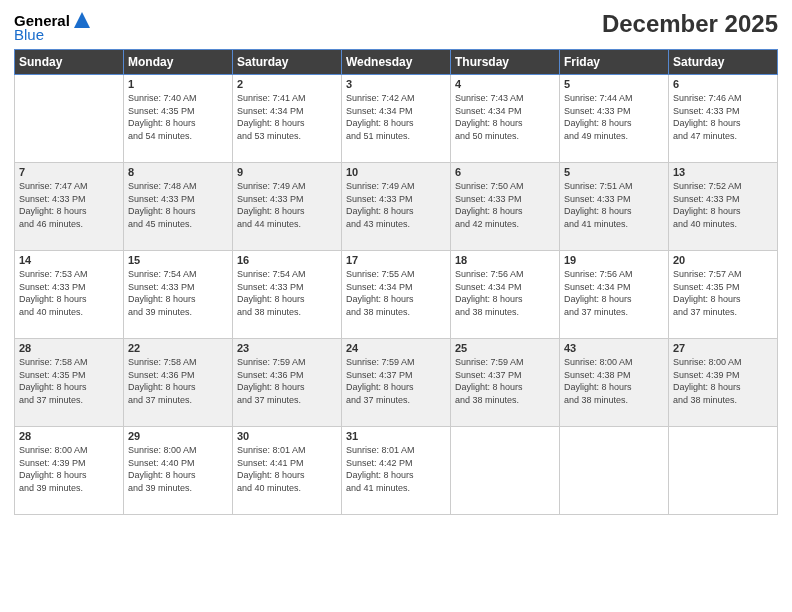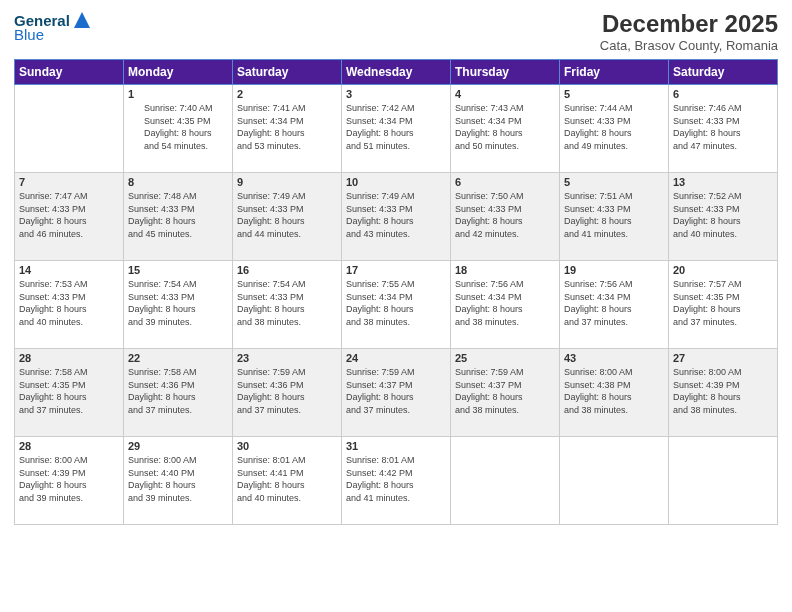--- a/index.html
+++ b/index.html
@@ -37,21 +37,21 @@
     .location-title {
       font-size: 13px;
       color: #555;
     }
     .calendar {
       width: 100%;
       border-collapse: collapse;
       border: 1px solid #ccc;
     }
     .calendar th {
-      background-color: #4c1d95;
+      background-color: #404040;
       color: #fff;
       font-size: 12px;
       font-weight: bold;
       padding: 5px 4px;
       text-align: left;
       border: 1px solid #5588d0;
     }
     .calendar td {
       vertical-align: top;
       border: 1px solid #ccc;
@@ -83,52 +83,51 @@
     }
   </style>
 </head>
 <body>
 
 <div class="container">
   <div class="header-row">
     <div class="logo">
       <div style="display:flex;flex-direction:column;align-items:flex-start;">
         <div style="display:flex;align-items:center;gap:2px;">
-          <span style="font-size:15px;font-weight:bold;color:#0c4a6e;">General</span>
+          <span style="font-size:15px;font-weight:bold;color:#000000;">General</span>
           <svg width="20" height="20" viewBox="0 0 20 20">
             <polygon points="10,2 18,18 2,18" fill="#1a6dcc"></polygon>
           </svg>
         </div>
         <span style="font-size:15px;font-weight:normal;color:#1a6dcc;margin-top:-4px;">Blue</span>
       </div>
     </div>
     <div class="title-block">
       <div class="month-title">December 2025</div>
-      <div class="location-title">Cata, Brasov County, Romania</div>
     </div>
   </div>
 
   <table class="calendar">
     <thead>
       <tr>
       <th>Sunday</th>
           <th>Monday</th>
           <th>Saturday</th>
           <th>Wednesday</th>
           <th>Thursday</th>
           <th>Friday</th>
           <th>Saturday</th>
         </tr>
     </thead>
     <tbody id="calendar-body">
     <tr class="row-white">
           <td class="empty"></td>
           <td>
             <div class="day-number">1</div>
-            <div class="day-info" style="white-space: pre-line; margin-left: 16px;">Sunrise: 7:40 AM
+            <div class="day-info" style="white-space: pre-line;">Sunrise: 7:40 AM
 Sunset: 4:35 PM
 Daylight: 8 hours
 and 54 minutes.</div>
           </td>
           <td>
             <div class="day-number">2</div>
             <div class="day-info" style="white-space: pre-line;">Sunrise: 7:41 AM
 Sunset: 4:34 PM
 Daylight: 8 hours
 and 53 minutes.</div>

